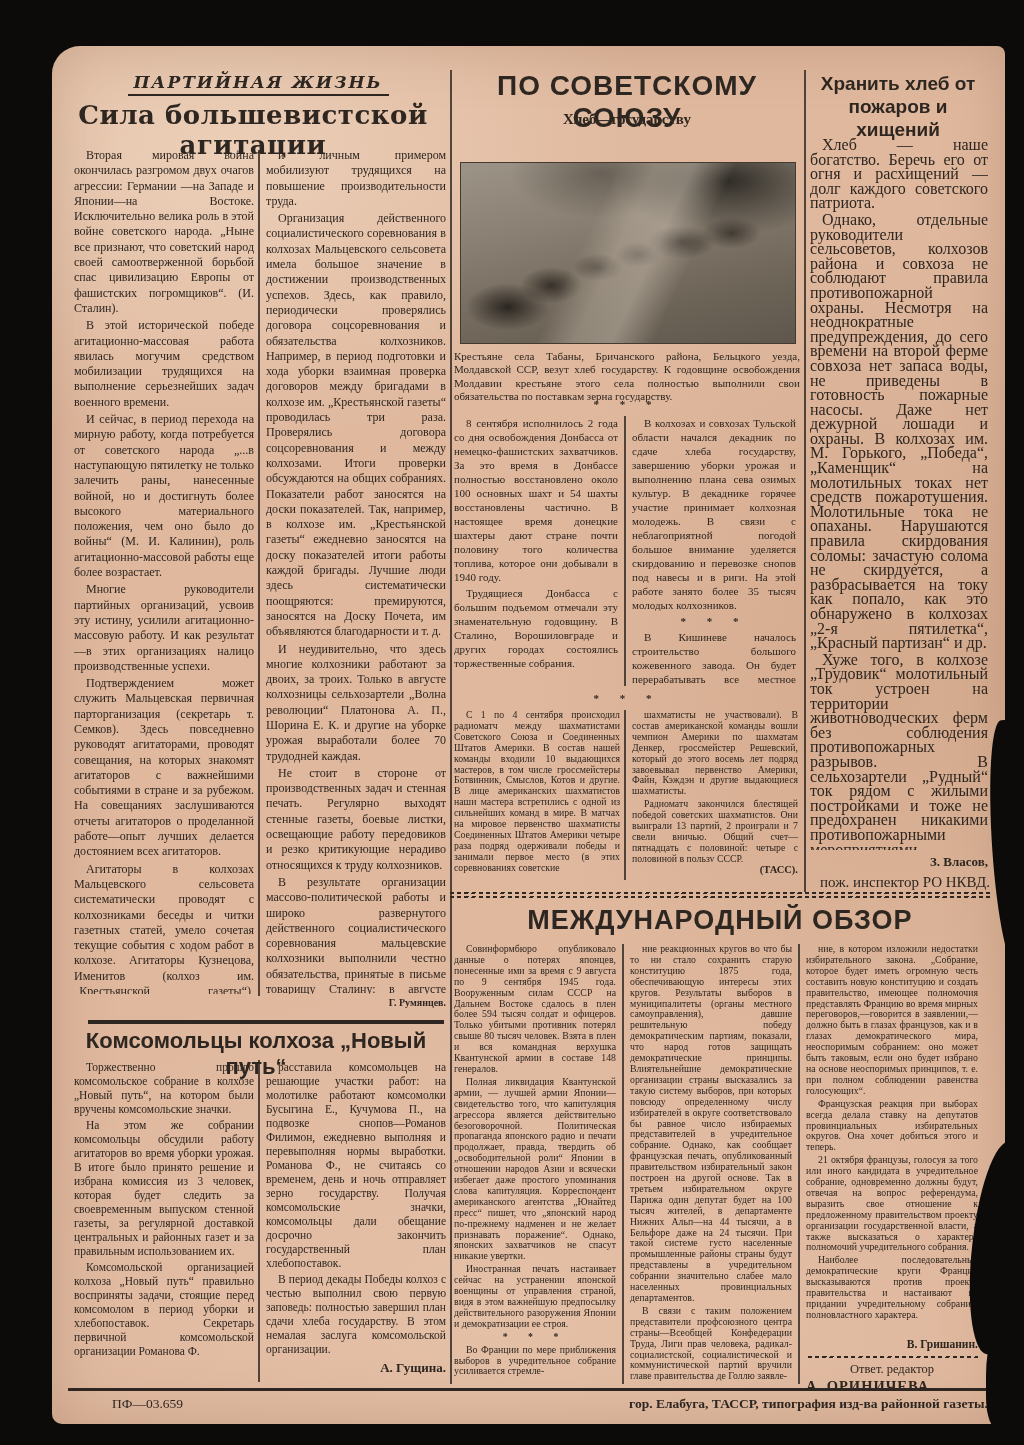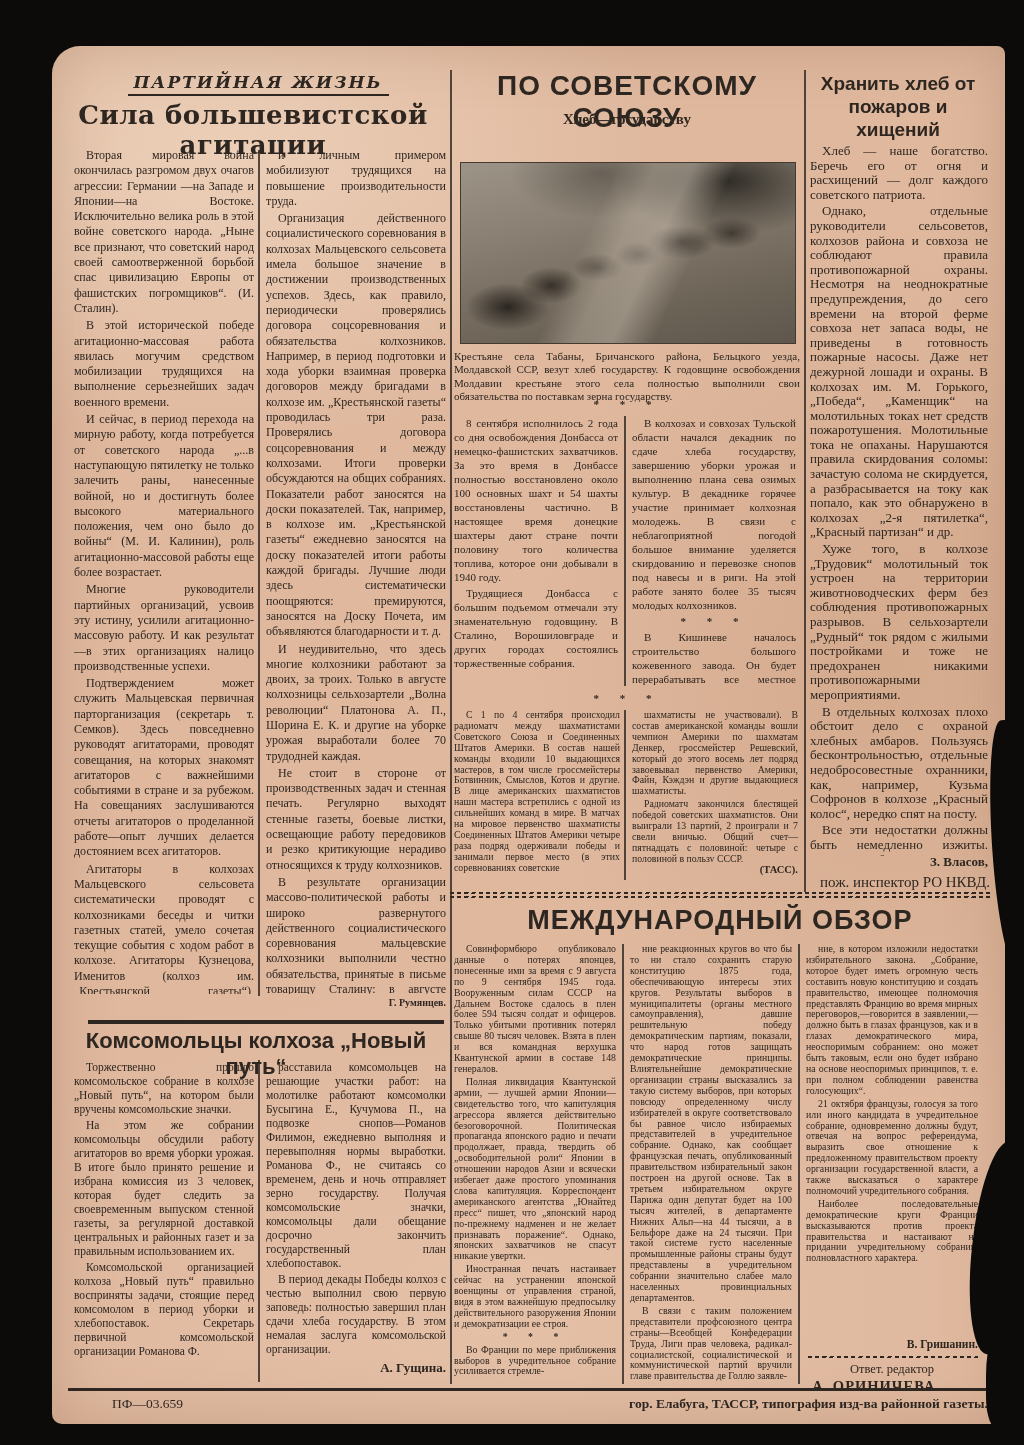--- a/index.html
+++ b/index.html
@@ -35,21 +35,21 @@
   .kicker span{display:inline-block;border-bottom:2.5px solid var(--ink);padding:0 6px 2px;}
   .head-serif{font:700 26px/30px "DejaVu Serif",serif;text-align:center;letter-spacing:.5px;}
   .head-sans{font:700 28px/32px "Liberation Sans","DejaVu Sans",sans-serif;text-align:center;letter-spacing:1px;}
   .subhead{font:700 15px/18px "Liberation Serif",serif;text-align:center;}
   .col{position:absolute;text-align:justify;overflow:hidden;}
   .col p{margin:0 0 2px;text-indent:12px;}
   .col p.stars{text-align:center;text-indent:0;letter-spacing:9px;font-weight:700;margin:2px 0;}
   .t12{font-size:12px;line-height:15.3px;}
   .t115{font-size:11.5px;line-height:14px;}
   .t11{font-size:11px;line-height:14px;}
-  .t114{font-size:13px;line-height:14.6px;margin-top:6px;}
+  .t114{font-size:16px;line-height:14.6px;}
   .t98{font-size:9.8px;line-height:10.9px;}
   .sign{position:absolute;text-align:right;font-weight:700;}
   .photo{
     position:absolute;border:1px solid #463a30;
     background:
       linear-gradient(115deg, rgba(0,0,0,0) 38%, rgba(205,193,176,.38) 47%, rgba(214,202,186,.42) 56%, rgba(0,0,0,0) 66%),
       radial-gradient(60px 34px at 14% 80%, rgba(24,20,17,.8), rgba(24,20,17,0) 70%),
       radial-gradient(44px 26px at 27% 68%, rgba(30,25,20,.72), rgba(30,25,20,0) 70%),
       radial-gradient(36px 20px at 41% 58%, rgba(34,28,23,.62), rgba(34,28,23,0) 70%),
       radial-gradient(32px 18px at 53% 51%, rgba(40,33,27,.55), rgba(40,33,27,0) 70%),
@@ -153,29 +153,30 @@
       <p>Иностранная печать настаивает сейчас на устранении японской военщины от управления страной, видя в этом важнейшую предпосылку действительного разоружения Японии и демократизации ее строя.</p>
       <p class="stars">* * *</p>
       <p>Во Франции по мере приближения выборов в учредительное собрание усиливается стремле-</p>
     </div>
   <div class="col t98" style="left:578px;top:898px;width:162px;height:440px;">
       <p>ние реакционных кругов во что бы то ни стало сохранить старую конституцию 1875 года, обеспечивающую интересы этих кругов. Результаты выборов в муниципалитеты (органы местного самоуправления), давшие решительную победу демократическим партиям, показали, что народ готов защищать демократические принципы. Влиятельнейшие демократические организации страны высказались за такую систему выборов, при которых повсюду определенному числу избирателей в округе соответствовало бы равное число избираемых представителей в учредительное собрание. Однако, как сообщает французская печать, опубликованный правительством избирательный закон построен на другой основе. Так в третьем избирательном округе Парижа один депутат будет на 100 тысяч жителей, в департаменте Нижних Альп—на 44 тысячи, а в Бельфоре даже на 24 тысячи. При такой системе густо населенные промышленные районы страны будут представлены в учредительном собрании значительно слабее мало населенных провинциальных департаментов.</p>
       <p>В связи с таким положением представители профсоюзного центра страны—Всеобщей Конфедерации Труда, Лиги прав человека, радикал-социалистской, социалистической и коммунистической партий вручили главе правительства де Голлю заявле-</p>
     </div>
   <div class="col t98" style="left:754px;top:898px;width:172px;height:394px;">
       <p>ние, в котором изложили недостатки избирательного закона. „Собрание, которое будет иметь огромную честь составить новую конституцию и создать правительство, имеющее полномочия представлять Францию во время мирных переговоров,—говорится в заявлении,—должно быть в глазах французов, как и в глазах демократического мира, неоспоримым собранием: оно может быть таковым, если оно будет избрано на основе неоспоримых принципов, т. е. при полном соблюдении равенства голосующих“.</p>
+      <p>Французская реакция при выборах всегда делала ставку на депутатов провинциальных избирательных округов. Она хочет добиться этого и теперь.</p>
       <p>21 октября французы, голосуя за того или иного кандидата в учредительное собрание, одновременно должны будут, отвечая на вопрос референдума, выразить свое отношение к предложенному правительством проекту организации государственной власти, а также высказаться о характере полномочий учредительного собрания.</p>
       <p>Наиболее последовательные демократические круги Франции высказываются против проекта правительства и настаивают на придании учредительному собранию полновластного характера.</p>
     </div>
   <div class="vline" style="left:570px;top:898px;height:440px;"></div>
   <div class="vline" style="left:746px;top:898px;height:440px;"></div>
   <div class="sign" style="left:754px;top:1292px;width:172px;font-size:11.5px;">В. Гришанин.</div>
   <div class="dashes" style="left:756px;top:1310px;width:170px;"></div>
   <div class="abs" style="left:754px;top:1316px;width:172px;text-align:center;font-size:12.5px;">Ответ. редактор</div>
-  <div class="abs" style="left:716px;top:1332px;width:172px;text-align:right;font:700 14.5px/17px 'Liberation Serif',serif;letter-spacing:1px;">А. ОРИНИЧЕВА.</div>
+  <div class="abs" style="left:754px;top:1332px;width:172px;text-align:left;font:700 14.5px/17px 'Liberation Serif',serif;letter-spacing:1px;">А. ОРИНИЧЕВА.</div>
 
   <div class="hrule" style="left:16px;top:1342px;width:922px;height:3px;"></div>
   <div class="abs footer-text" style="left:60px;top:1350px;width:200px;font-weight:400;">ПФ—03.659</div>
   <div class="abs footer-text" style="left:470px;top:1350px;width:466px;text-align:right;">гор. Елабуга, ТАССР, типография изд-ва районной газеты.</div>
 
 </div>
 
 <div class="tear" style="left:992px;top:720px;width:34px;height:250px;border-radius:60% 0 0 55%;transform:rotate(-4deg);"></div>
 <div class="tear" style="left:972px;top:1140px;width:54px;height:215px;border-radius:55% 0 0 45%;transform:rotate(5deg);"></div>
 <div class="tear" style="left:986px;top:1320px;width:40px;height:110px;border-radius:50% 0 0 30%;"></div>

